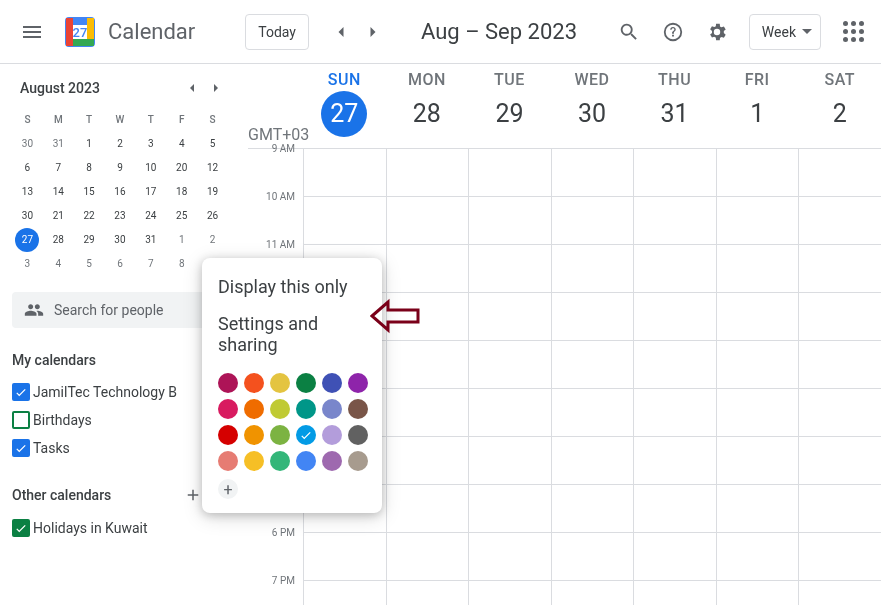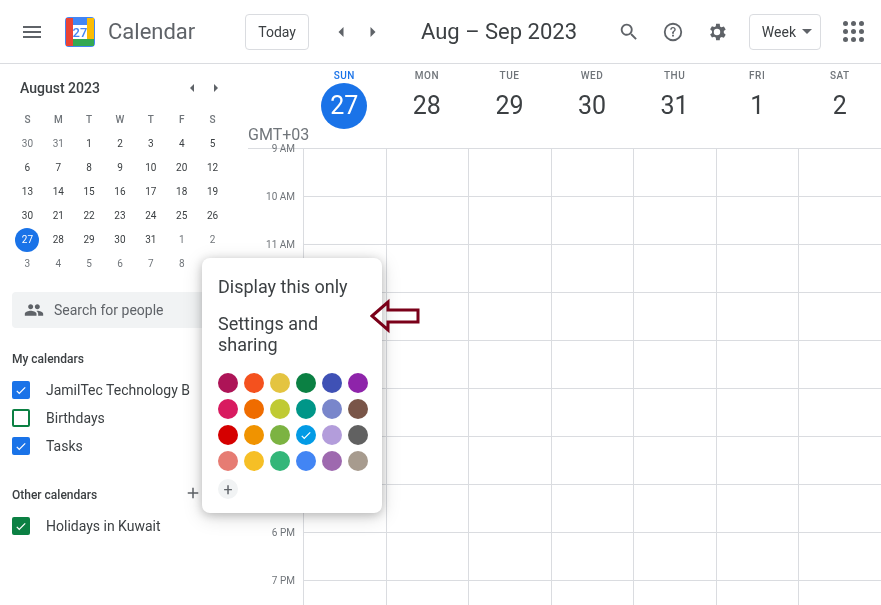--- a/index.html
+++ b/index.html
@@ -31,30 +31,30 @@
 .mini-nav-btn{width:24px;height:24px;display:flex;align-items:center;justify-content:center;cursor:pointer}
 .mini-nav-btn svg{width:16px;height:16px;fill:#5f6368}
 .mini-cal{display:grid;grid-template-columns:repeat(7,1fr);gap:0;font-size:10px;text-align:center}
 .mini-cal .dow{color:#70757a;height:24px;line-height:24px;font-weight:500}
 .mini-cal .day{height:24px;line-height:24px;color:#3c4043;cursor:pointer;border-radius:50%;width:24px;margin:0 auto}
 .mini-cal .day.other{color:#70757a}
 .mini-cal .day.today{background:#1a73e8;color:#fff}
 .search-people{margin-top:16px;height:36px;background:#f1f3f4;border-radius:4px;display:flex;align-items:center;padding:0 12px;gap:10px;color:#5f6368;font-size:14px}
 .search-people svg{width:20px;height:20px;fill:#5f6368}
 .cal-section{margin-top:24px}
-.cal-section-title{font-size:12px;color:#3c4043;font-weight:500;margin-bottom:10px;display:flex;align-items:flex-end;justify-content:space-between;padding-right:4px}
-.cal-item{display:flex;align-items:center;gap:16px;font-size:14px;color:#3c4043;height:28px;cursor:pointer}
+.cal-section-title{font-size:14px;color:#3c4043;font-weight:500;margin-bottom:10px;display:flex;align-items:center;justify-content:space-between;padding-right:4px}
+.cal-item{display:flex;align-items:center;gap:3px;font-size:14px;color:#3c4043;height:28px;cursor:pointer}
 .chk{width:18px;height:18px;border-radius:2px;display:flex;align-items:center;justify-content:center;flex-shrink:0}
 .chk.checked svg{width:14px;height:14px;fill:#fff}
 .chk.unchecked{border:2px solid}
 .week-view{flex:1;position:relative;overflow:hidden}
 .week-header{display:flex;height:85px;border-bottom:1px solid #dadce0}
 .tz-col{width:55px;font-size:16px;color:#70757a;text-align:right;padding-right:8px;display:flex;align-items:flex-end;padding-bottom:4px}
 .day-col-h{flex:1;text-align:center;padding-top:6px}
-.dow-label{font-size:10px;color:#70757a;letter-spacing:0.5px;font-weight:500}
+.dow-label{font-size:16px;color:#70757a;letter-spacing:0.5px;font-weight:500}
 .dow-label.today{color:#1a73e8}
 .day-num{font-size:25px;color:#3c4043;margin-top:2px;width:46px;height:46px;line-height:46px;border-radius:50%;display:inline-block}
 .day-num.today{background:#1a73e8;color:#fff}
 .week-grid{display:flex;position:relative}
 .time-col{width:55px}
 .time-slot{height:48px;font-size:10px;color:#70757a;text-align:right;padding-right:8px;position:relative;top:-6px}
 .grid-cols{flex:1;display:flex;position:relative}
 .grid-col{flex:1;border-left:1px solid #dadce0}
 .grid-row{height:48px;border-bottom:1px solid #dadce0}
 .popup{position:absolute;left:202px;top:258px;width:180px;background:#fff;border-radius:8px;box-shadow:0 2px 10px rgba(0,0,0,0.2),0 4px 20px rgba(0,0,0,0.15);padding:10px 0 14px;z-index:100}

